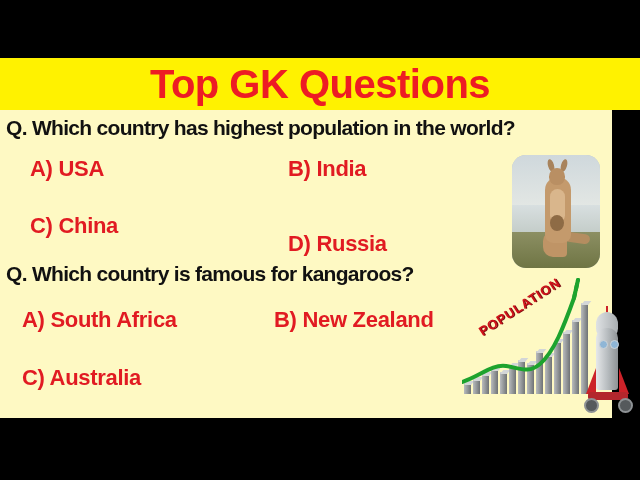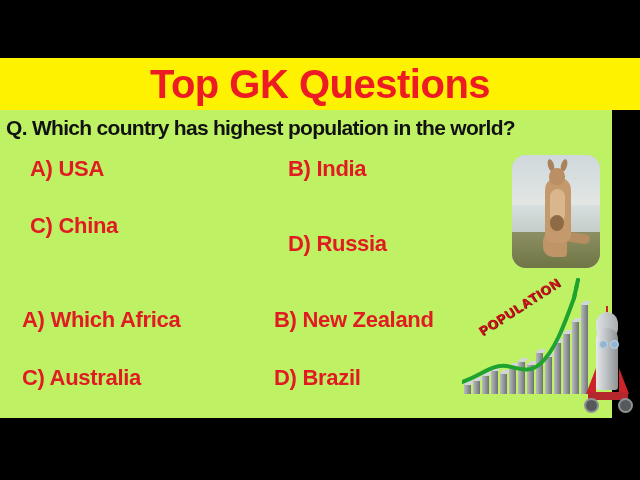--- a/index.html
+++ b/index.html
@@ -52,21 +52,21 @@
     letter-spacing: -0.5px;
     line-height: 1;
     white-space: nowrap;
     font-family: "Liberation Sans", sans-serif;
   }
   .content {
     position: absolute;
     left: 0; top: 110px;
     width: 612px;
     height: 308px;
-    background: #bef264;
+    background: #fef9c3;
   }
   .q-text {
     position: absolute;
     color: #111111;
     font-weight: 700;
     font-size: 21px;
     letter-spacing: -0.7px;
     white-space: nowrap;
     font-family: "Liberation Sans", sans-serif;
   }
@@ -285,24 +285,24 @@
   </div>
 
   <div class="content">
 
     <div class="q-text q1-text">Q. Which country has highest population in the world?</div>
     <div class="opt q1-a">A) USA</div>
     <div class="opt q1-c">C) China</div>
     <div class="opt q1-b">B) India</div>
     <div class="opt q1-d">D) Russia</div>
 
-    <div class="opt q2-a">A) Which Africa</div>
+    <div class="q-text q2-text">Q. Which country is famous for kangaroos?</div>
+    <div class="opt q2-a">A) South Africa</div>
     <div class="opt q2-b">B) New Zealand</div>
     <div class="opt q2-c">C) Australia</div>
-    <div class="opt q2-d">D) Brazil</div>
 
     <div class="kangaroo-photo">
       <div class="kg-sky"></div>
       <div class="kg-water"></div>
       <div class="kg-ground"></div>
       <div class="kg-tail"></div>
       <div class="kg-leg"></div>
       <div class="kg-body"></div>
       <div class="kg-chest"></div>
       <div class="kg-joey"></div>

